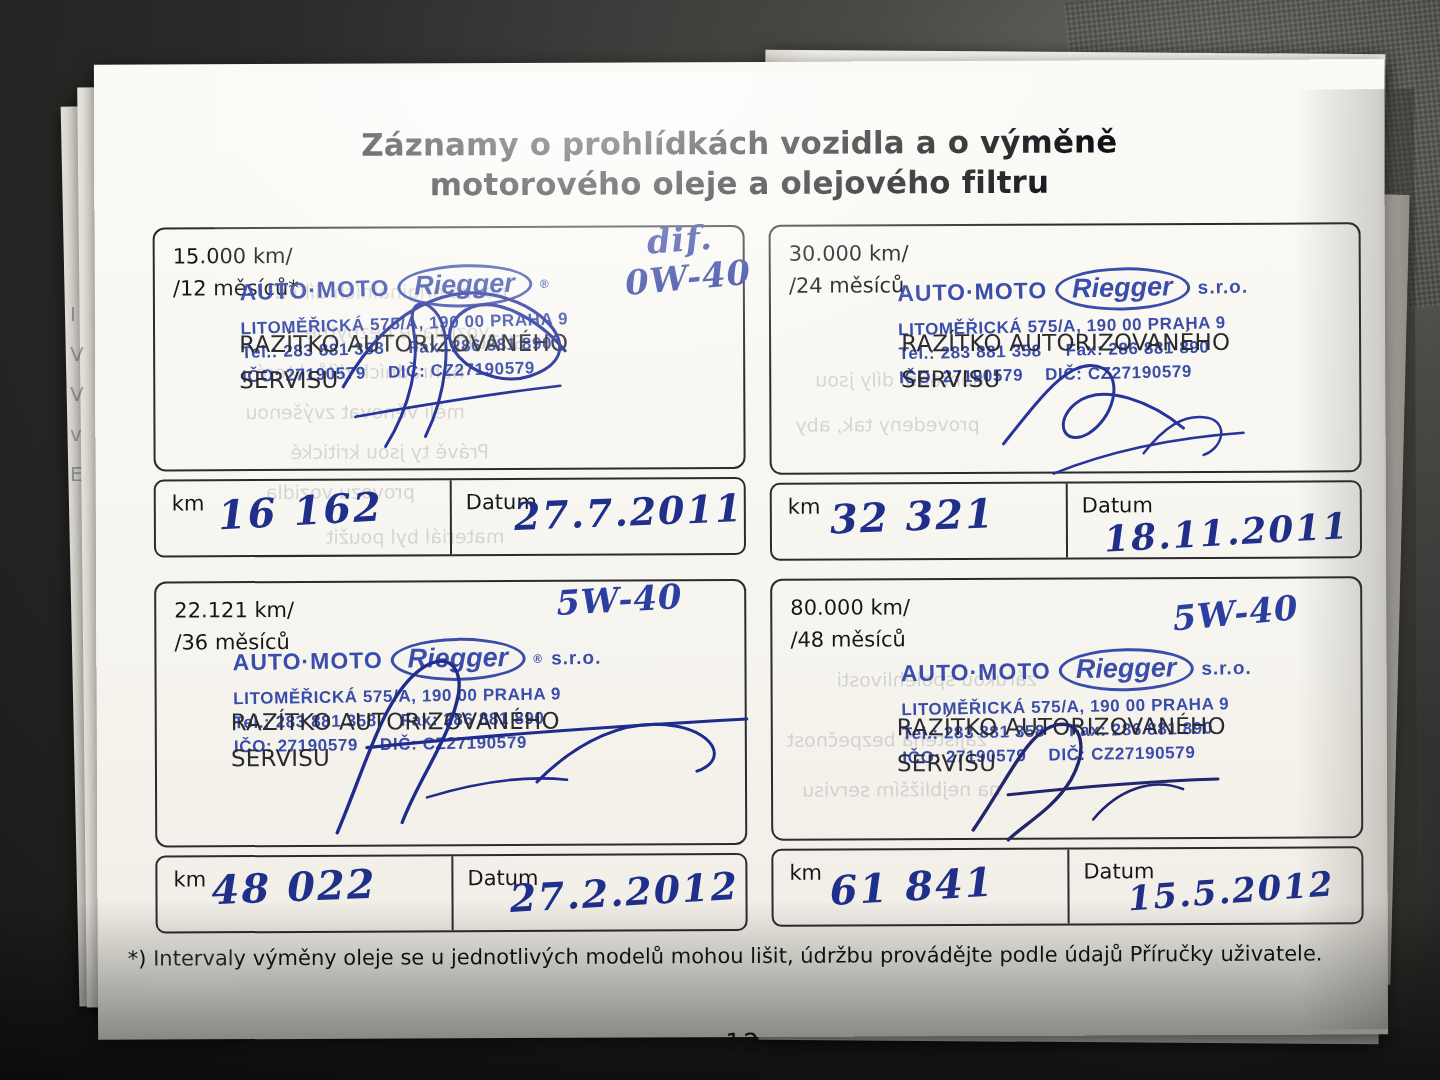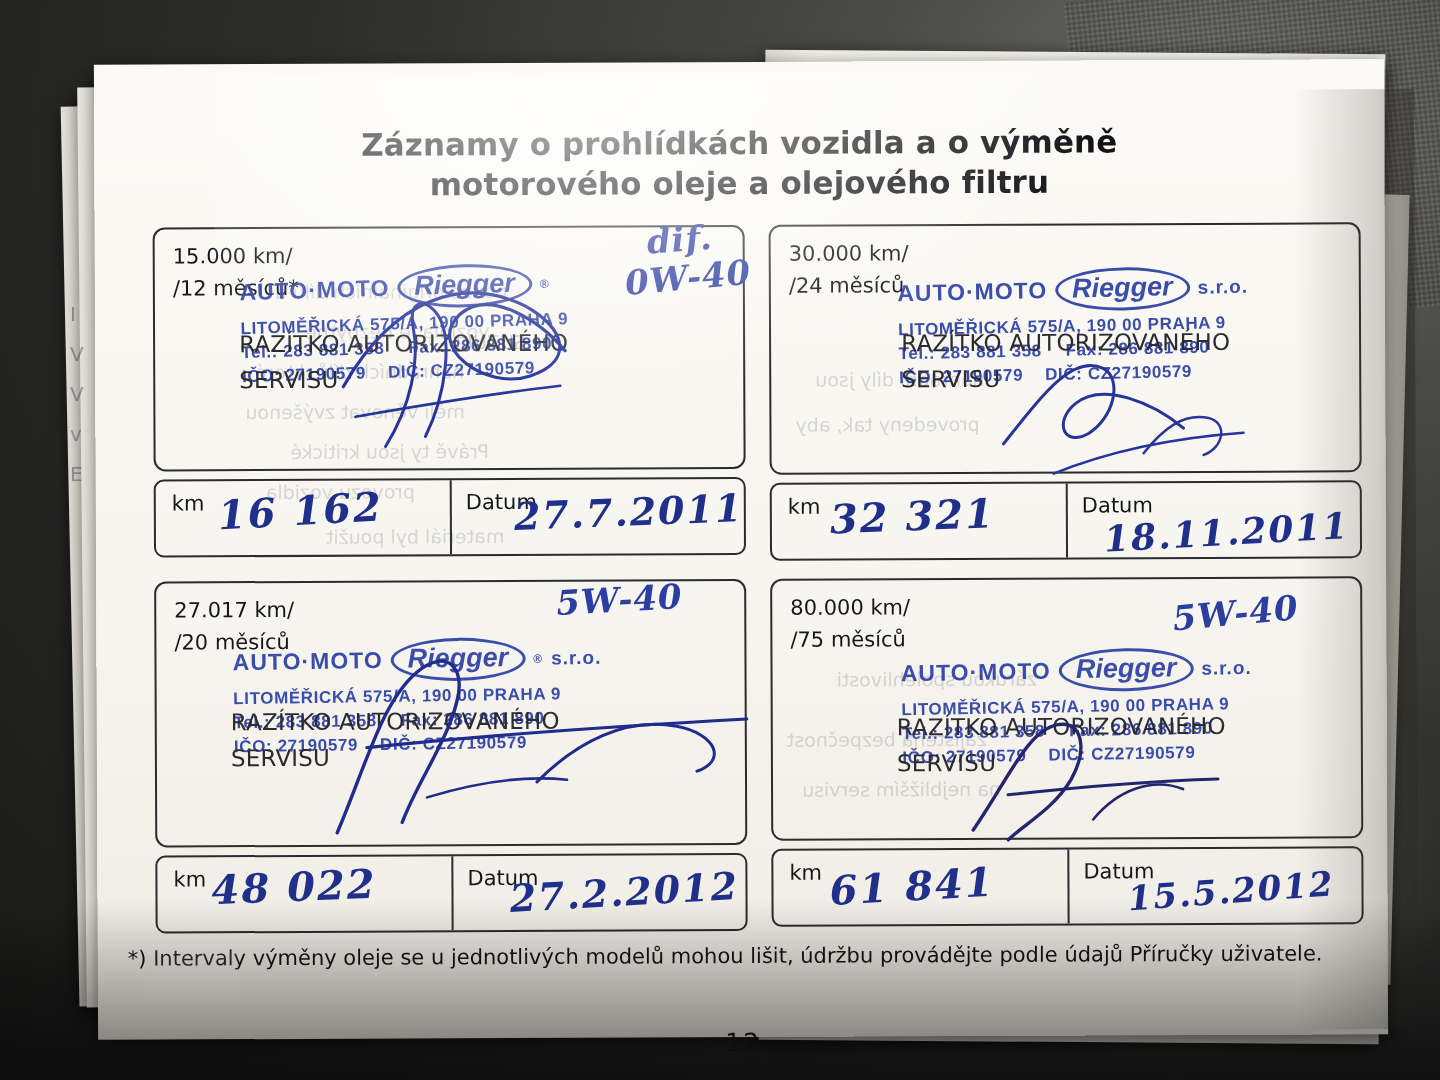--- a/index.html
+++ b/index.html
@@ -452,22 +452,22 @@
             <div class="cellhalf">
               <div class="lbl">Datum</div>
               <div class="hand dt2">18.11.2011</div>
             </div>
           </div>
         </div>
 
         <div class="cell c3">
           <div class="stamp-box">
             <div class="interval">
-              <div>27.017 km/</div>
-              <div>/20 měsíců</div>
+              <div>22.121 km/</div>
+              <div>/36 měsíců</div>
             </div>
 
             <div class="hand note note-5w40a">5W-40</div>
 
             <div class="stamp s-c">
               <div class="row1">
                 <span>AUTO·MOTO</span>
                 <span class="oval">Riegger</span>
                 <span class="reg">®</span>
                 <span class="sro">s.r.o.</span>
@@ -506,21 +506,21 @@
               <div class="lbl">Datum</div>
               <div class="hand dt3">27.2.2012</div>
             </div>
           </div>
         </div>
 
         <div class="cell c4">
           <div class="stamp-box">
             <div class="interval">
               <div>80.000 km/</div>
-              <div>/75 měsíců</div>
+              <div>/48 měsíců</div>
             </div>
 
             <div class="hand note note-5w40b" style="left:400px; top:14px;">5W-40</div>
 
             <div class="stamp s-d">
               <div class="row1">
                 <span>AUTO·MOTO</span>
                 <span class="oval">Riegger</span>
                 <span class="sro">s.r.o.</span>
               </div>

